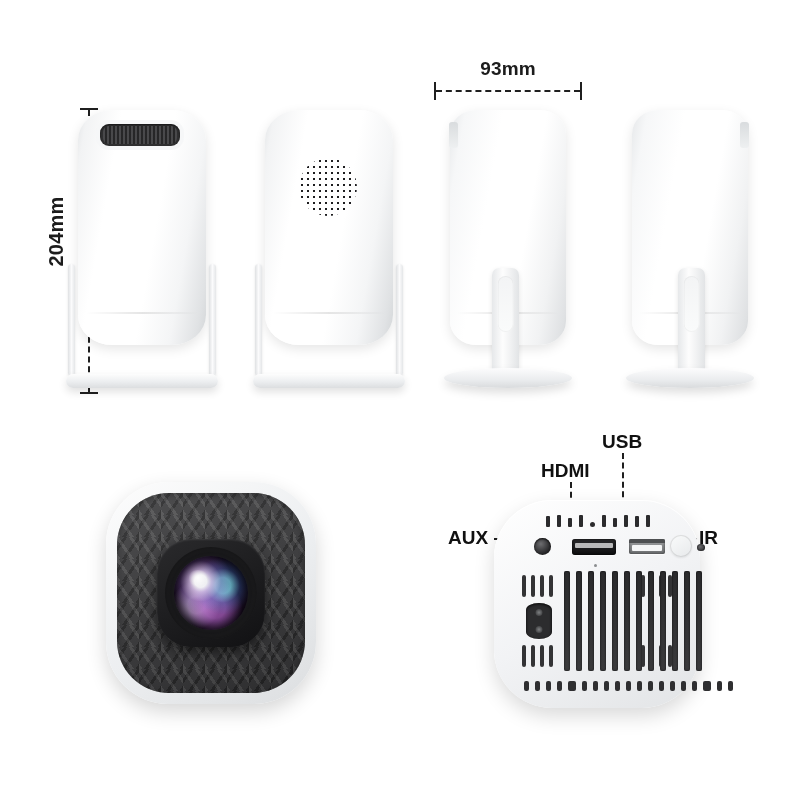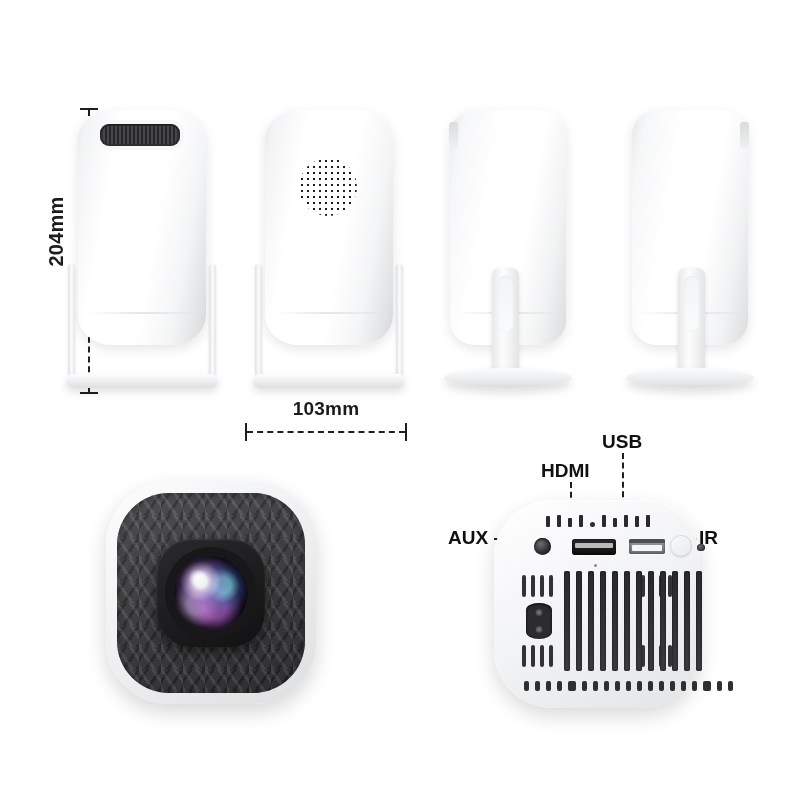--- a/index.html
+++ b/index.html
@@ -309,27 +309,27 @@
   <div class="tower" style="left:265px;top:110px;width:128px;height:235px;">
     <div class="body"></div>
     <div class="grille" style="left:34px;top:48px;width:58px;height:58px;"></div>
   </div>
   <div class="abs" style="left:253px;top:264px;width:152px;height:126px;">
     <div class="yoke-arm" style="left:2px;top:0;height:112px;"></div>
     <div class="yoke-arm" style="right:2px;top:0;height:112px;"></div>
     <div class="yoke-base" style="left:0;right:0;top:110px;"></div>
   </div>
 
-  <div class="abs" style="left:243px;top:398px;width:166px;height:42px;">
-    <div class="abs dimlabel" style="left:0;top:0;width:166px;text-align:center;font-size:19px;">103mm</div>
-    <div class="abs cap-v" style="left:2px;top:25px;height:18px;"></div>
-    <div class="abs dash-h" style="left:4px;top:33px;width:158px;"></div>
-    <div class="abs cap-v" style="right:2px;top:25px;height:18px;"></div>
-  </div>
-
+
+  <div class="abs" style="left:432px;top:58px;width:152px;height:42px;">
+    <div class="abs dimlabel" style="left:0;top:0;width:152px;text-align:center;font-size:19px;">93mm</div>
+    <div class="abs cap-v" style="left:2px;top:24px;height:18px;"></div>
+    <div class="abs dash-h" style="left:4px;top:32px;width:144px;"></div>
+    <div class="abs cap-v" style="right:2px;top:24px;height:18px;"></div>
+  </div>
 
   <div class="tower" style="left:450px;top:110px;width:116px;height:235px;">
     <div class="body side"></div>
     <div class="notch" style="left:-1px;top:12px;"></div>
   </div>
   <div class="abs" style="left:450px;top:268px;width:116px;height:122px;">
     <div class="post" style="left:42px;top:0;width:27px;height:108px;"></div>
     <div class="footbase" style="left:-6px;right:-6px;top:100px;"></div>
   </div>
 

